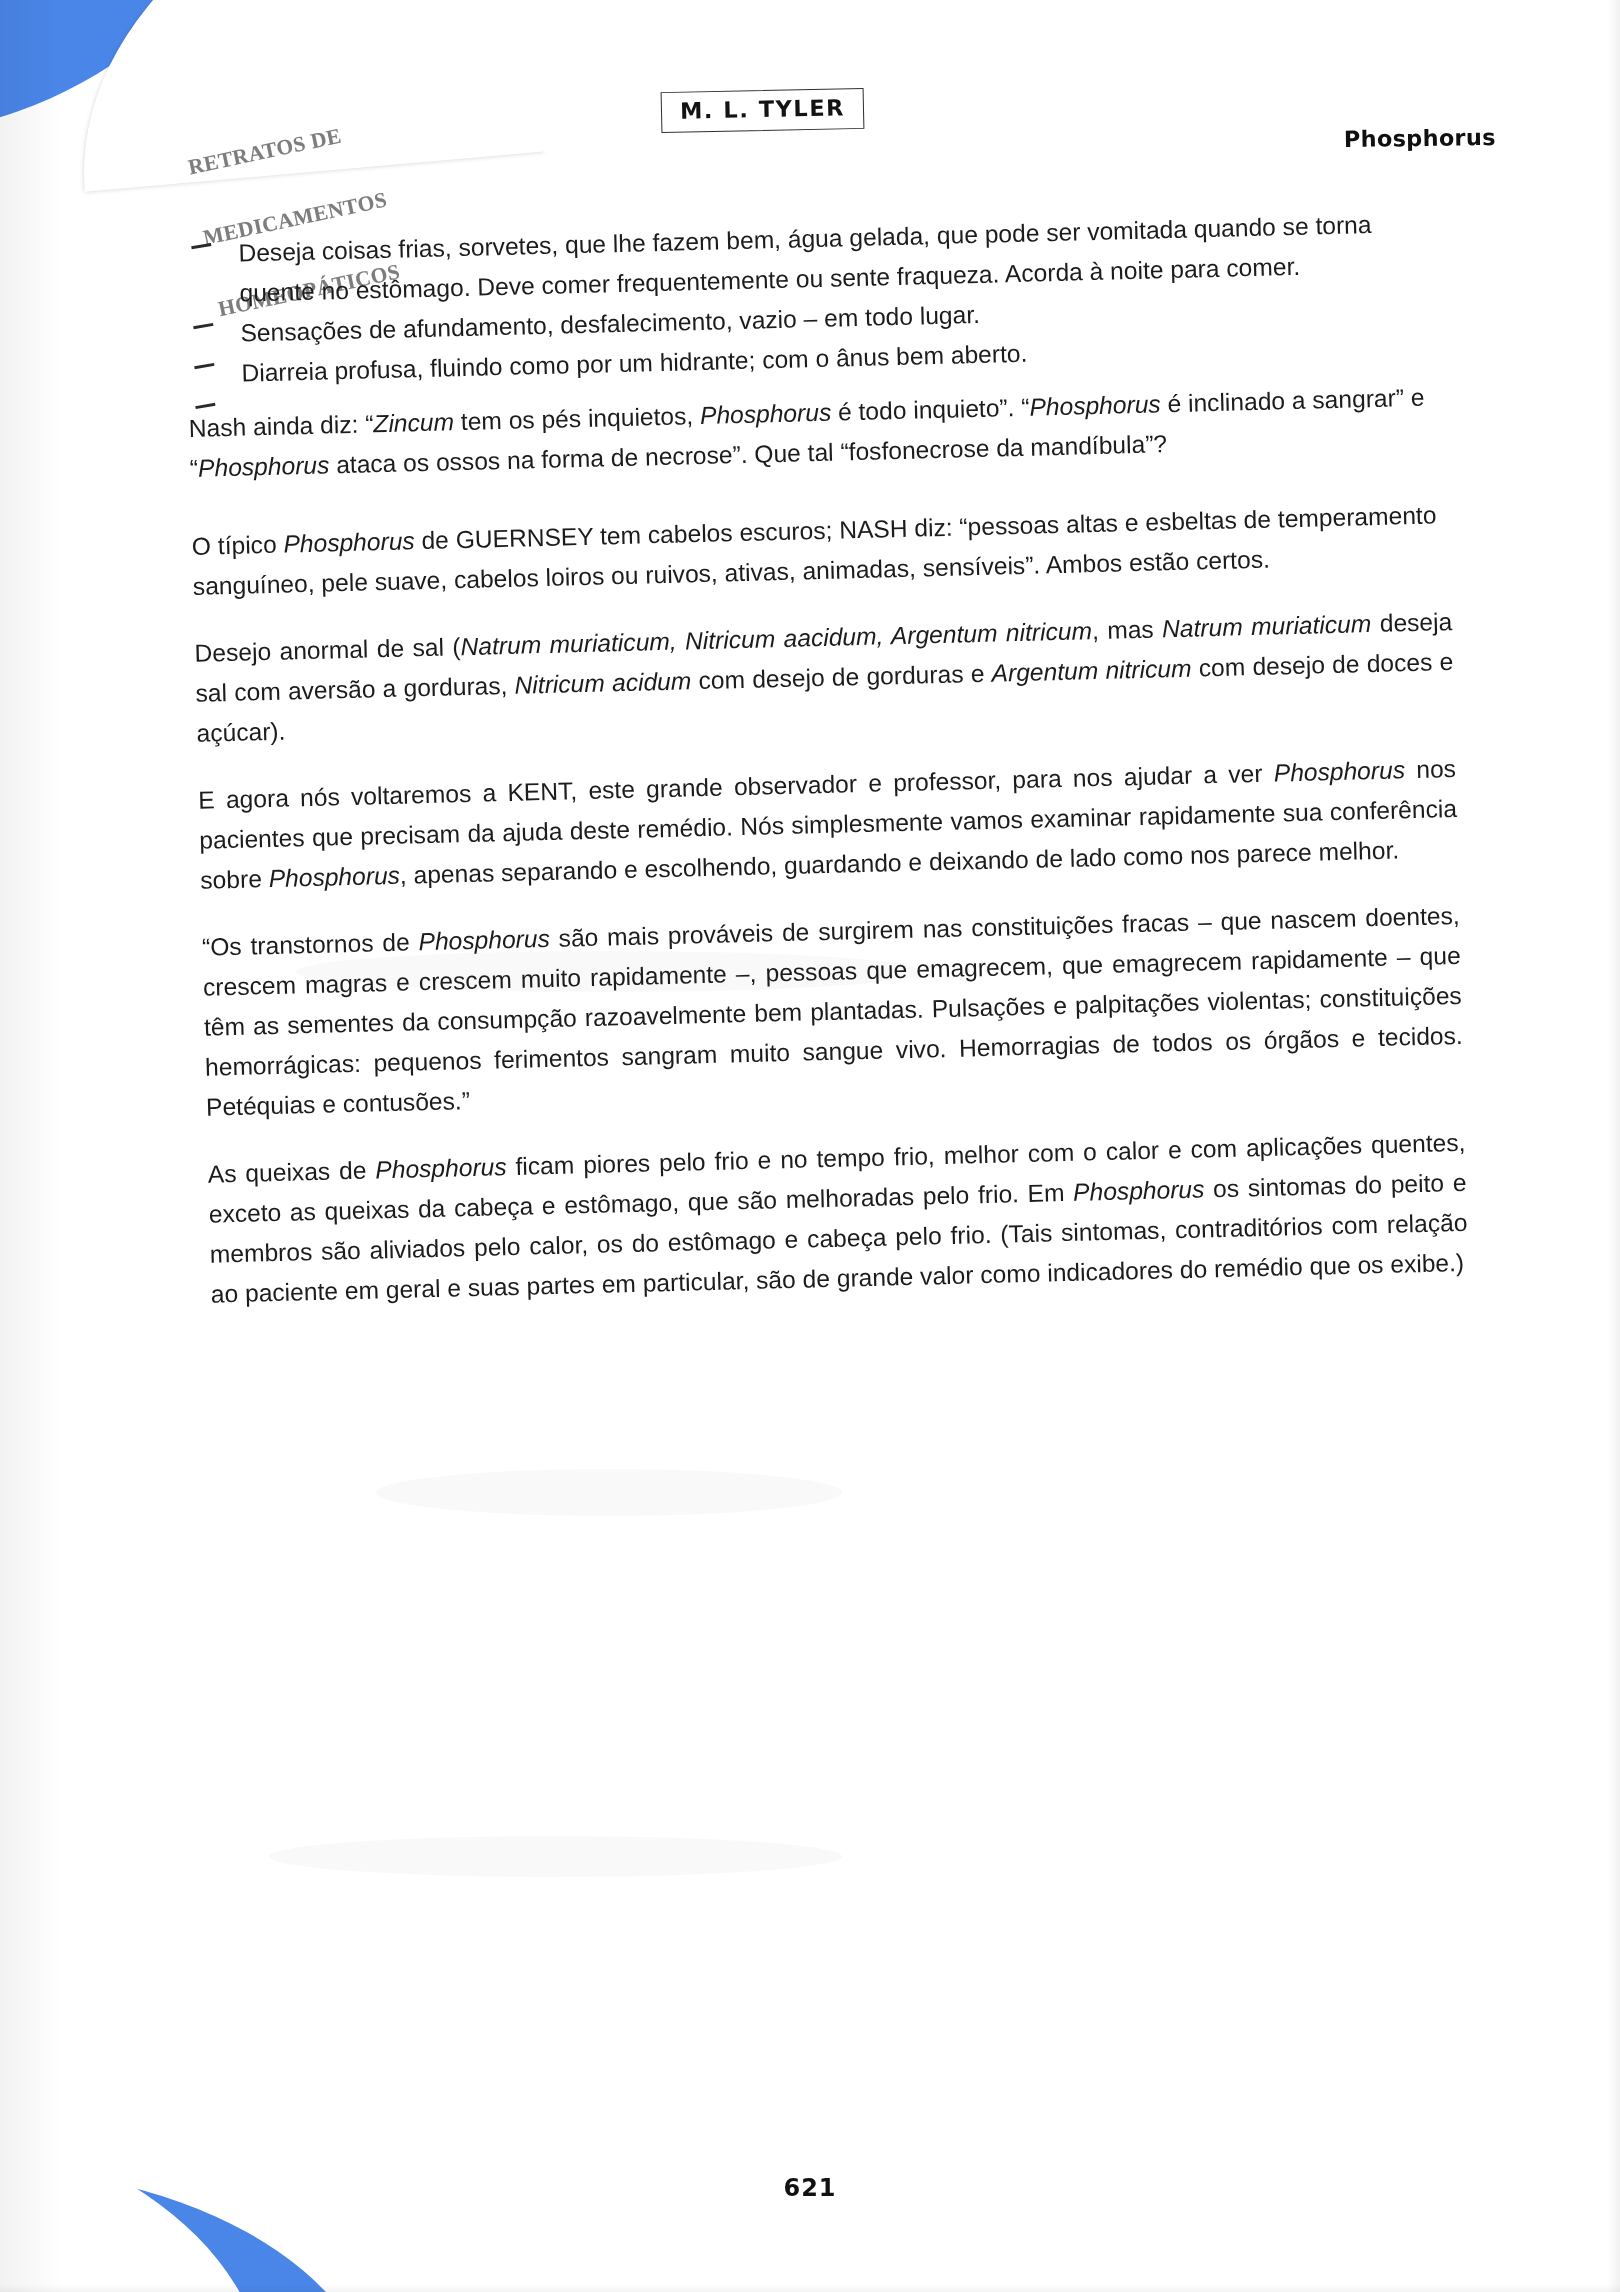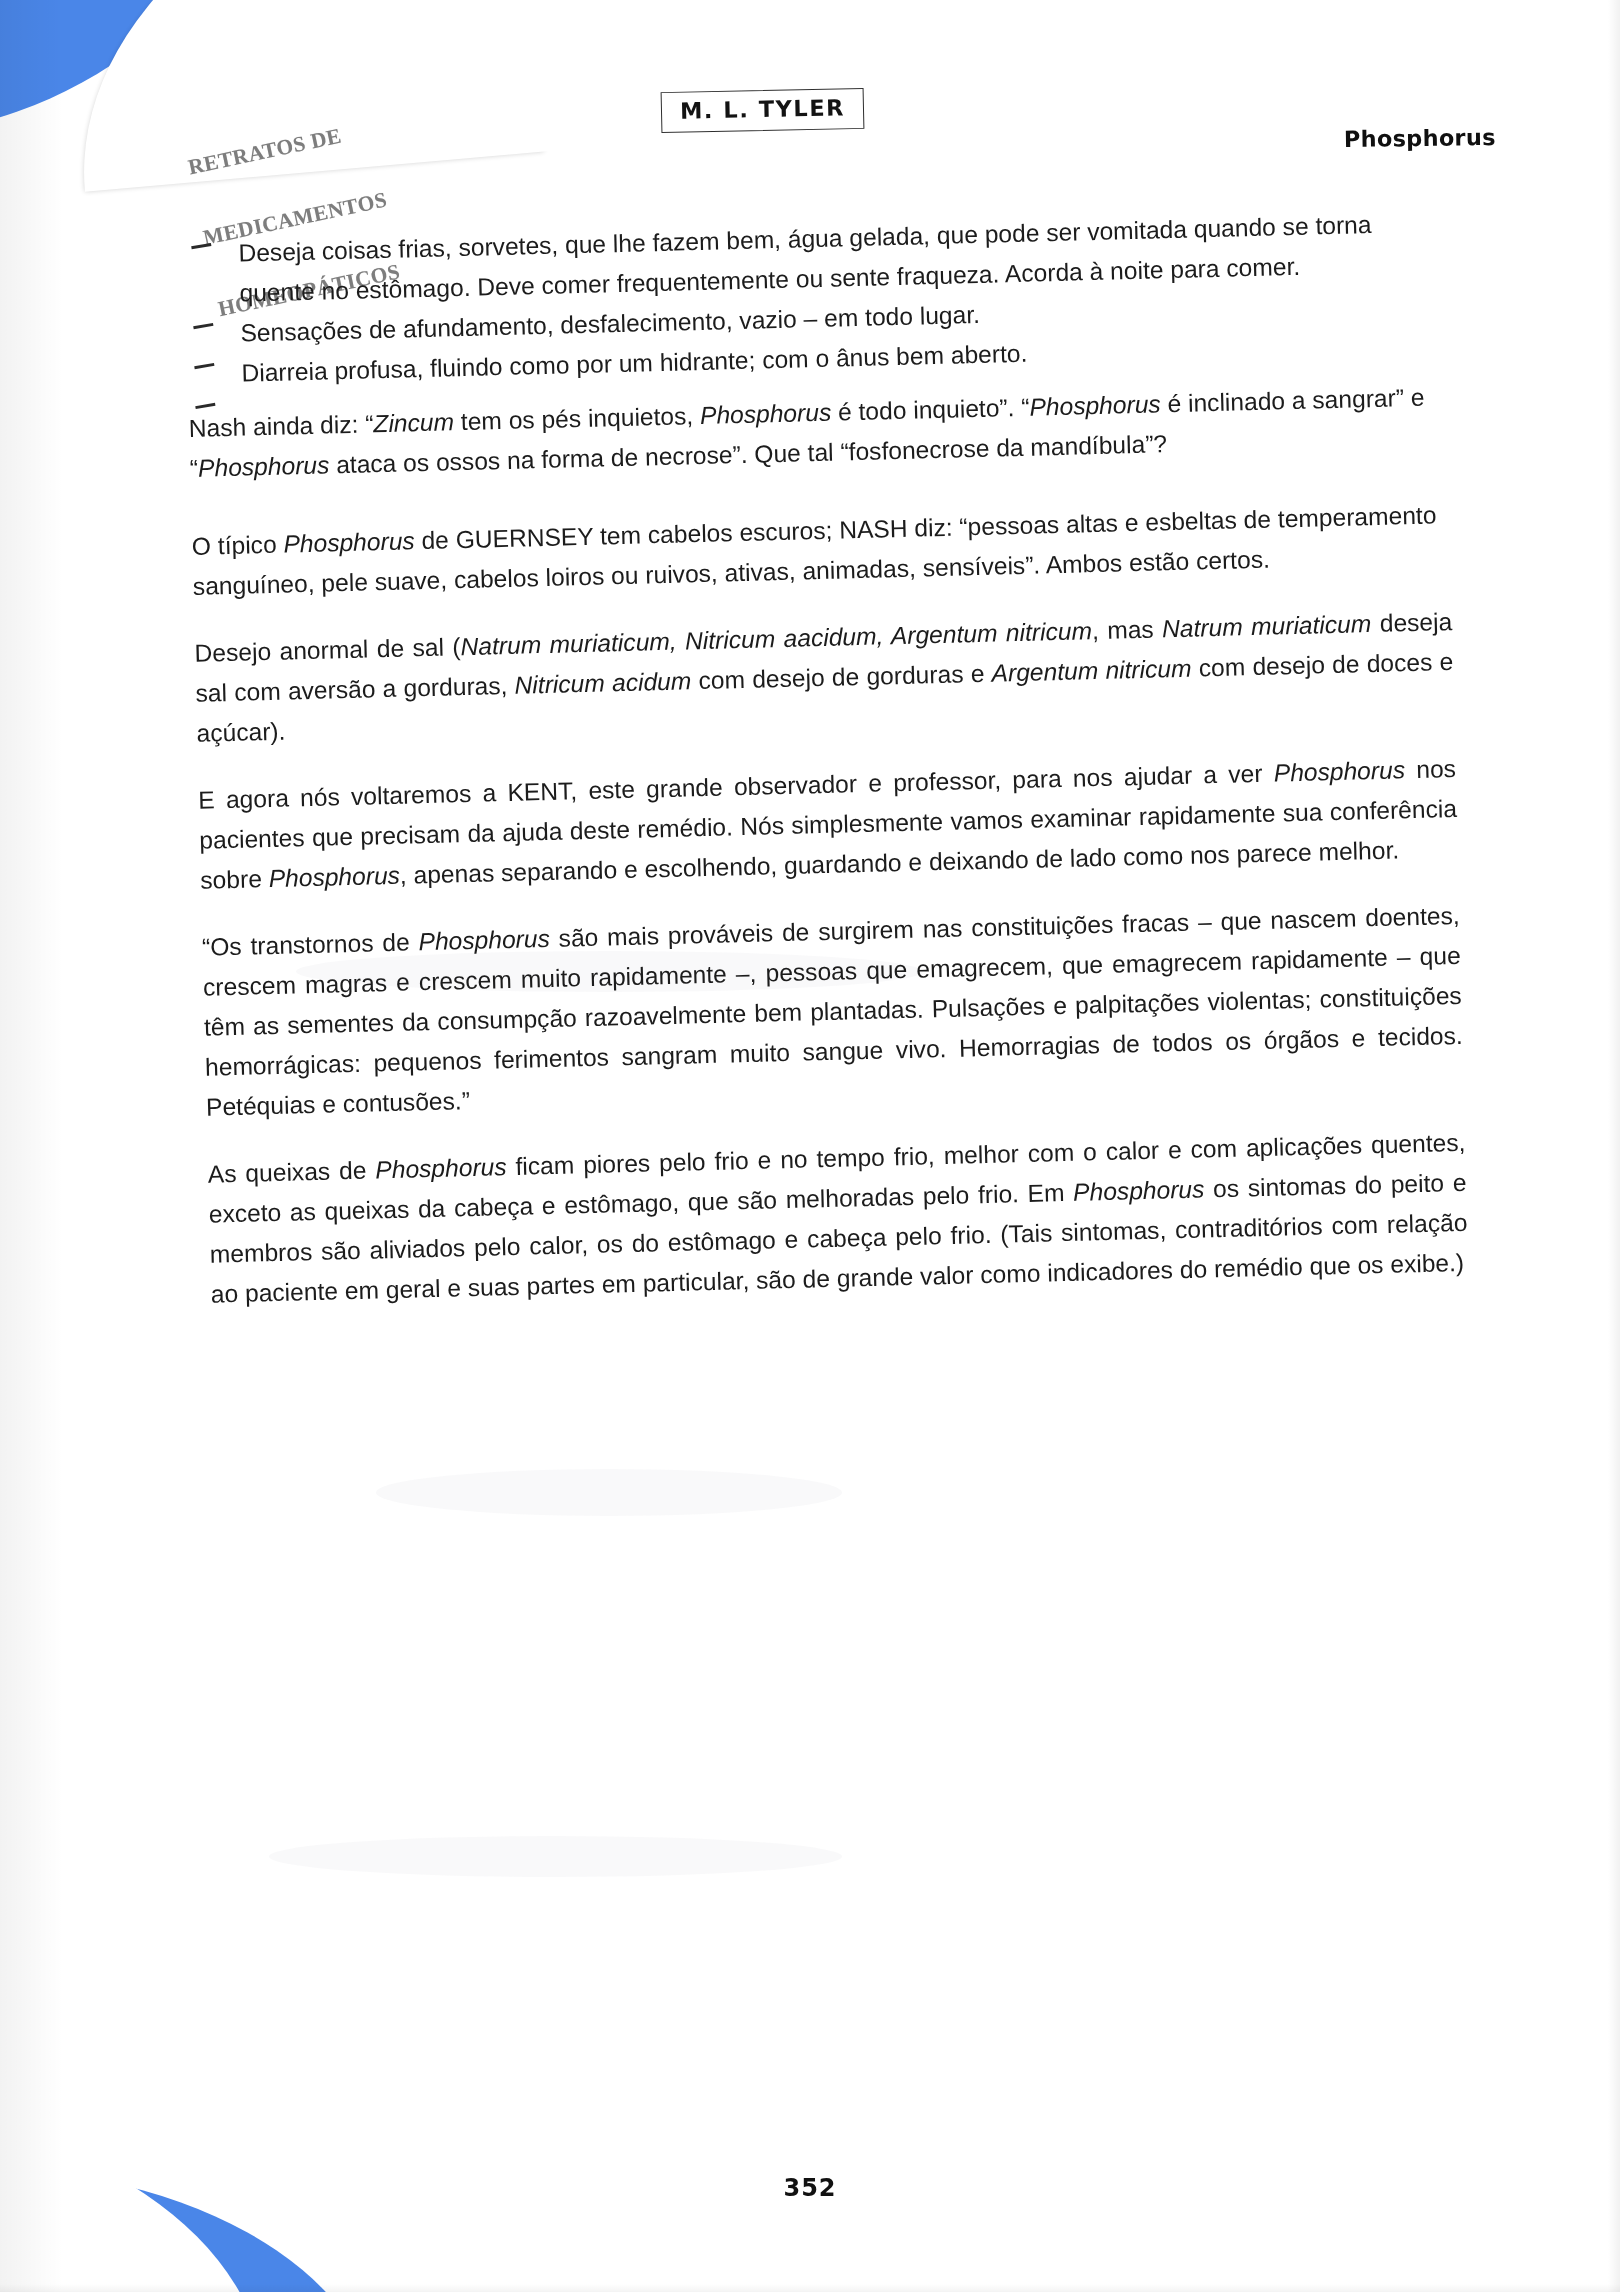--- a/index.html
+++ b/index.html
@@ -288,19 +288,19 @@
     <div class="gap-md"></div>
 
     <p class="para"><span>“Os transtornos de </span><em>Phosphorus</em><span> são mais prováveis de surgirem nas constituições fracas – que nascem doentes, crescem magras e crescem muito rapidamente –, pessoas que emagrecem, que emagrecem rapidamente – que têm as sementes da consumpção razoavelmente bem plantadas. Pulsações e palpitações violentas; constituições hemorrágicas: pequenos ferimentos sangram muito sangue vivo. Hemorragias de todos os órgãos e tecidos. Petéquias e contusões.”</span></p>
 
     <div class="gap-md"></div>
 
     <p class="para"><span>As queixas de </span><em>Phosphorus</em><span> ficam piores pelo frio e no tempo frio, melhor com o calor e com aplicações quentes, exceto as queixas da cabeça e estômago, que são melhoradas pelo frio. Em </span><em>Phosphorus</em><span> os sintomas do peito e membros são aliviados pelo calor, os do estômago e cabeça pelo frio. (Tais sintomas, contraditórios com relação ao paciente em geral e suas partes em particular, são de grande valor como indicadores do remédio que os exibe.)</span></p>
 
   </div>
 
-  <div id="page-number">352</div>
+  <div id="page-number">621</div>
 
   <div class="paper-edge-right"></div>
   <div class="paper-edge-bottom"></div>
   <div class="paper-edge-left"></div>
 </div>
 
 
 </body></html>

